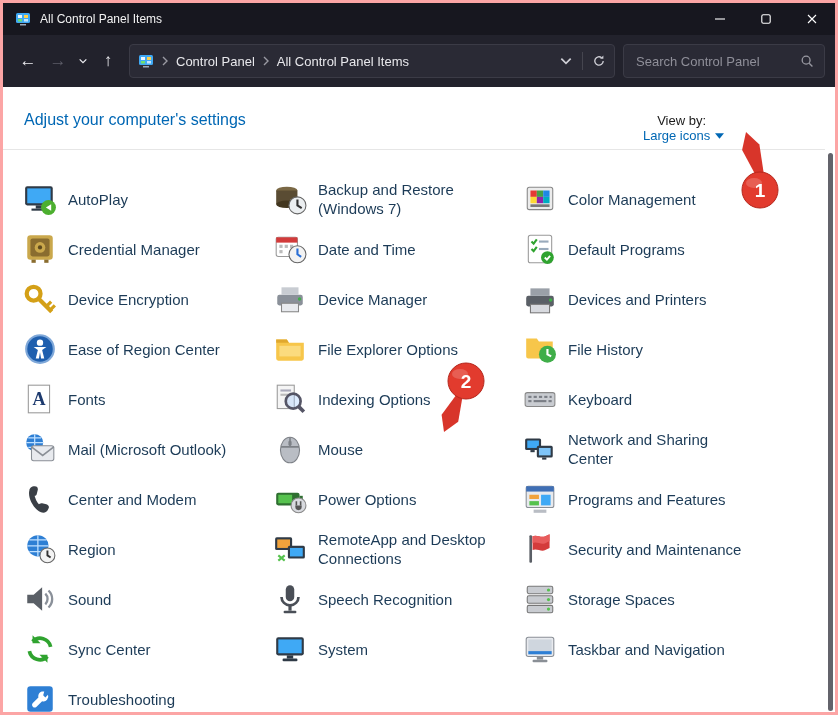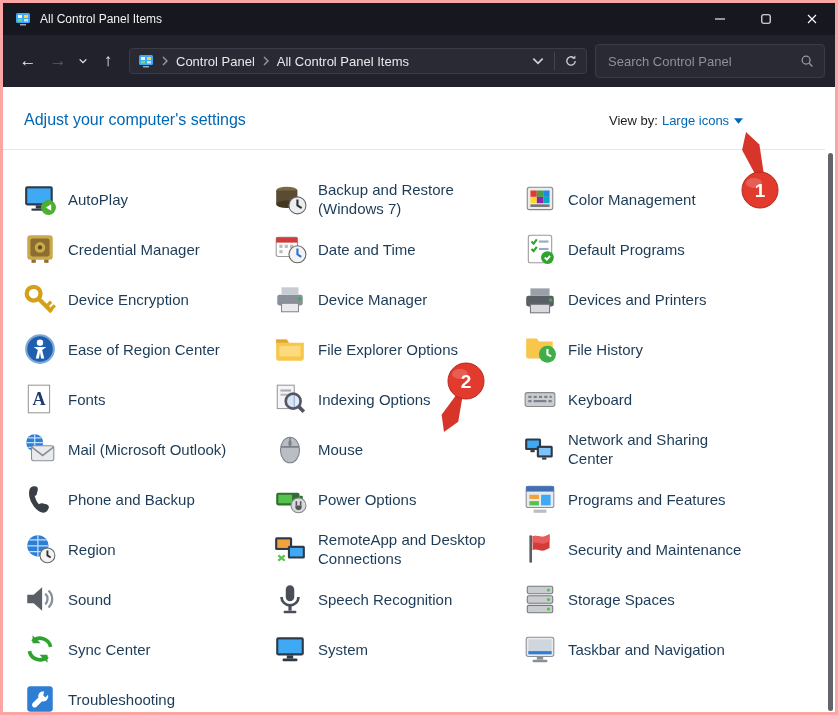--- a/index.html
+++ b/index.html
@@ -12,34 +12,34 @@
   .app-icon svg{width:16px;height:16px;display:block;}
   .title-text{font-size:12px;margin-left:9px;color:#f2f2f2;flex:1;white-space:nowrap;overflow:hidden;}
   .winbtn{width:46px;height:32px;display:flex;align-items:center;justify-content:center;flex:none;cursor:default;}
   .winbtn svg{display:block;}
 
   
   .navbar{height:52px;background:#22222c;display:flex;align-items:center;padding:0 10px;box-sizing:border-box;}
   .navbtn{width:30px;height:30px;display:flex;align-items:center;justify-content:center;font-size:17px;color:#ececf0;flex:none;border-radius:4px;}
   .navbtn.disabled{color:#5d5d68;}
   .navbtn.small{width:20px;}
-  .crumbbar{flex:1;height:26px;background:#2a2a35;border:1px solid #3b3b46;border-radius:4px;margin:0 8px 0 6px;display:flex;align-items:center;padding:0 8px;box-sizing:border-box;gap:7px;min-width:0;}
+  .crumbbar{flex:1;height:34px;background:#2a2a35;border:1px solid #3b3b46;border-radius:4px;margin:0 8px 0 6px;display:flex;align-items:center;padding:0 8px;box-sizing:border-box;gap:7px;min-width:0;}
   .crumb-txt{font-size:13px;color:#e8e8ec;white-space:nowrap;cursor:default;}
   .sep-ico svg{width:8px;height:12px;display:block;}
   .bc-right{margin-left:auto;display:flex;align-items:center;gap:9px;}
   .bc-ico{width:14px;height:14px;display:block;}
   .vdiv{width:1px;height:18px;background:#45454f;}
-  .searchbox{width:230px;height:34px;background:#2a2a35;border:1px solid #3b3b46;border-radius:4px;display:flex;align-items:center;padding:0 10px;box-sizing:border-box;flex:none;}
+  .searchbox{width:202px;height:34px;background:#2a2a35;border:1px solid #3b3b46;border-radius:4px;display:flex;align-items:center;padding:0 10px;box-sizing:border-box;flex:none;}
   .searchbox input{flex:1;min-width:0;background:transparent;border:none;outline:none;color:#e8e8ec;font-size:13px;font-family:"Liberation Sans",sans-serif;}
   .searchbox input::placeholder{color:#8f8f99;}
 
   
   .content{position:absolute;top:84px;left:0;right:0;bottom:0;background:#fff;padding-left:36px;}
   .page-heading{position:absolute;left:21px;top:24px;font-size:16px;color:#0067b4;}
-  .viewby{position:absolute;left:606px;top:26px;display:flex;align-items:center;font-size:13px;}
+  .viewby{position:absolute;left:636px;top:26px;display:flex;align-items:center;font-size:13px;flex-direction:column;}
   .viewby-label{color:#1b1b1b;}
   .viewby-value{color:#0067b4;margin-left:4px;cursor:pointer;display:flex;align-items:center;gap:5px;}
   .viewby-value svg{display:block;}
   .divider{position:absolute;left:0;right:10px;top:62px;height:1px;background:#e6e6e6;}
 
   .grid{position:absolute;left:20px;top:87px;display:grid;grid-template-columns:250px 250px 250px;grid-auto-rows:50px;}
   .item{display:flex;align-items:center;cursor:pointer;}
   .item-icon{width:34px;height:34px;flex:none;}
   .item-icon svg{width:34px;height:34px;display:block;}
   .item-label{margin-left:11px;font-size:15px;line-height:19px;color:#1c3b57;max-width:182px;}
@@ -378,21 +378,21 @@
             </svg>
           </span>
     <span class="item-label">Network and Sharing Center</span>
   </div>
         <div class="item">
     <span class="item-icon">
             <svg viewBox="0 0 32 32">
               <path d="M6 8c0-2 2-4 5-4 2 0 3 1 3 3l-1 4c0 1-1 2-2 2 0 0 1 5 4 8 1-1 2-1 3-1l4 1c2 1 3 2 2 4-1 3-3 4-5 4C11 28 4 15 6 8z" fill="#3a3f46"></path>
             </svg>
           </span>
-    <span class="item-label">Phone and Backup</span>
+    <span class="item-label">Center and Modem</span>
   </div>
         <div class="item">
     <span class="item-icon">
             <svg viewBox="0 0 32 32">
               <rect x="3" y="10" width="22" height="12" rx="2" fill="#2f6f31"></rect>
               <rect x="5" y="12" width="13" height="8" fill="#56c24e"></rect>
               <rect x="25" y="13" width="3" height="6" fill="#2f6f31"></rect>
               <circle cx="24" cy="22" r="7" fill="#d8dadf" stroke="#888"></circle>
               <path d="M22 18v4M26 18v4" stroke="#555" stroke-width="1.5"></path>
               <path d="M21 22h6v1.5a3 3 0 0 1-6 0z" fill="#555"></path>

